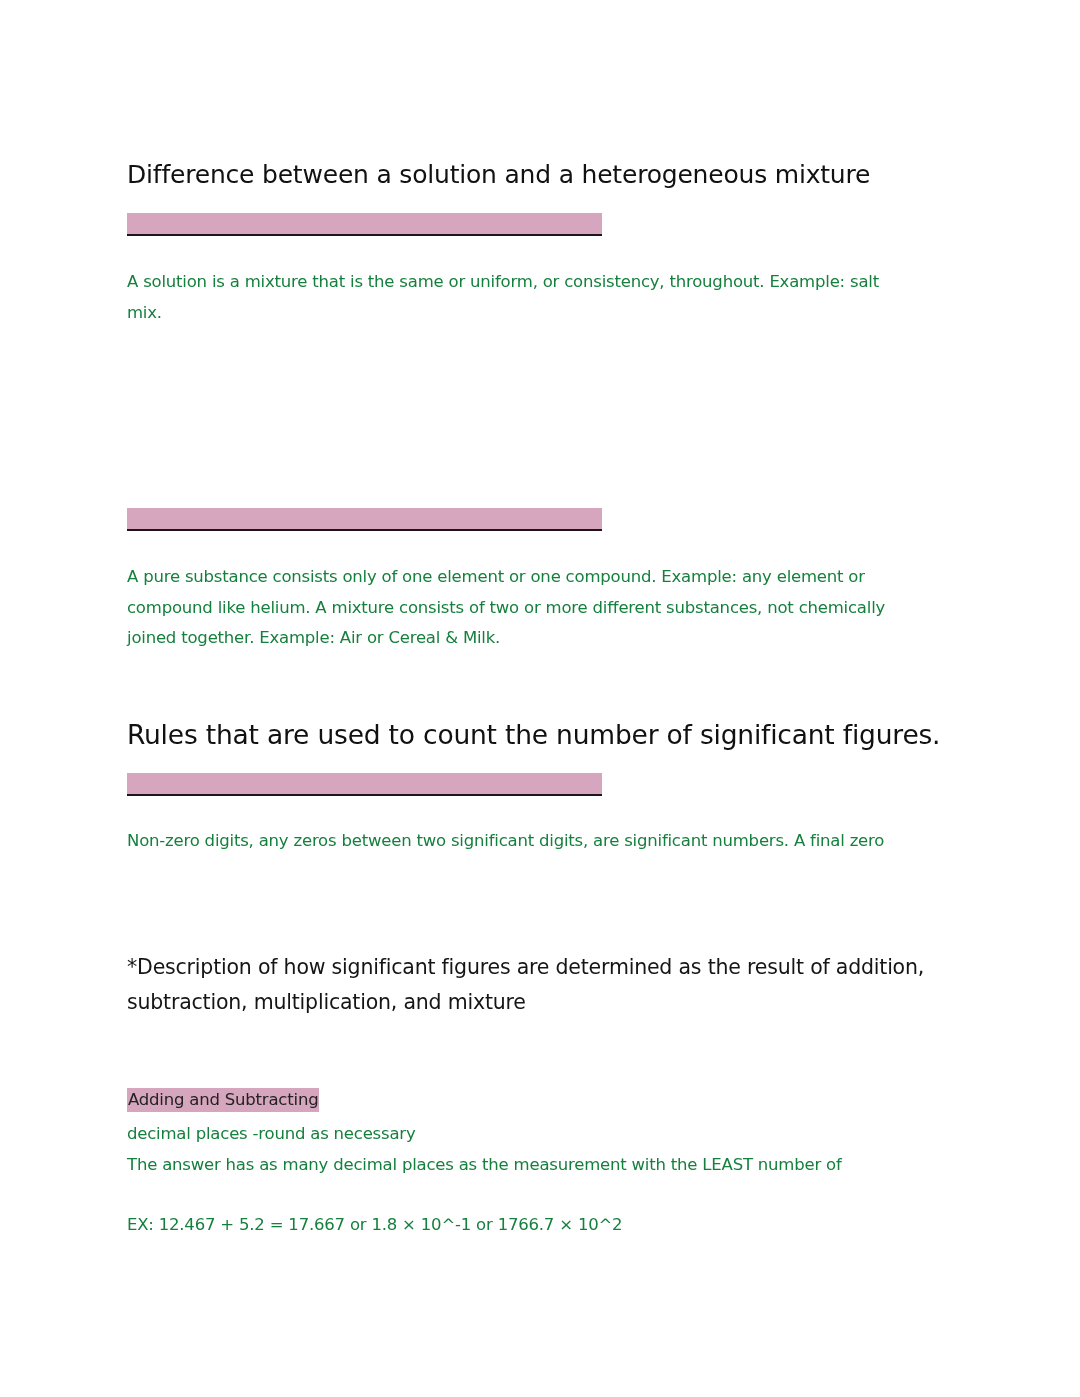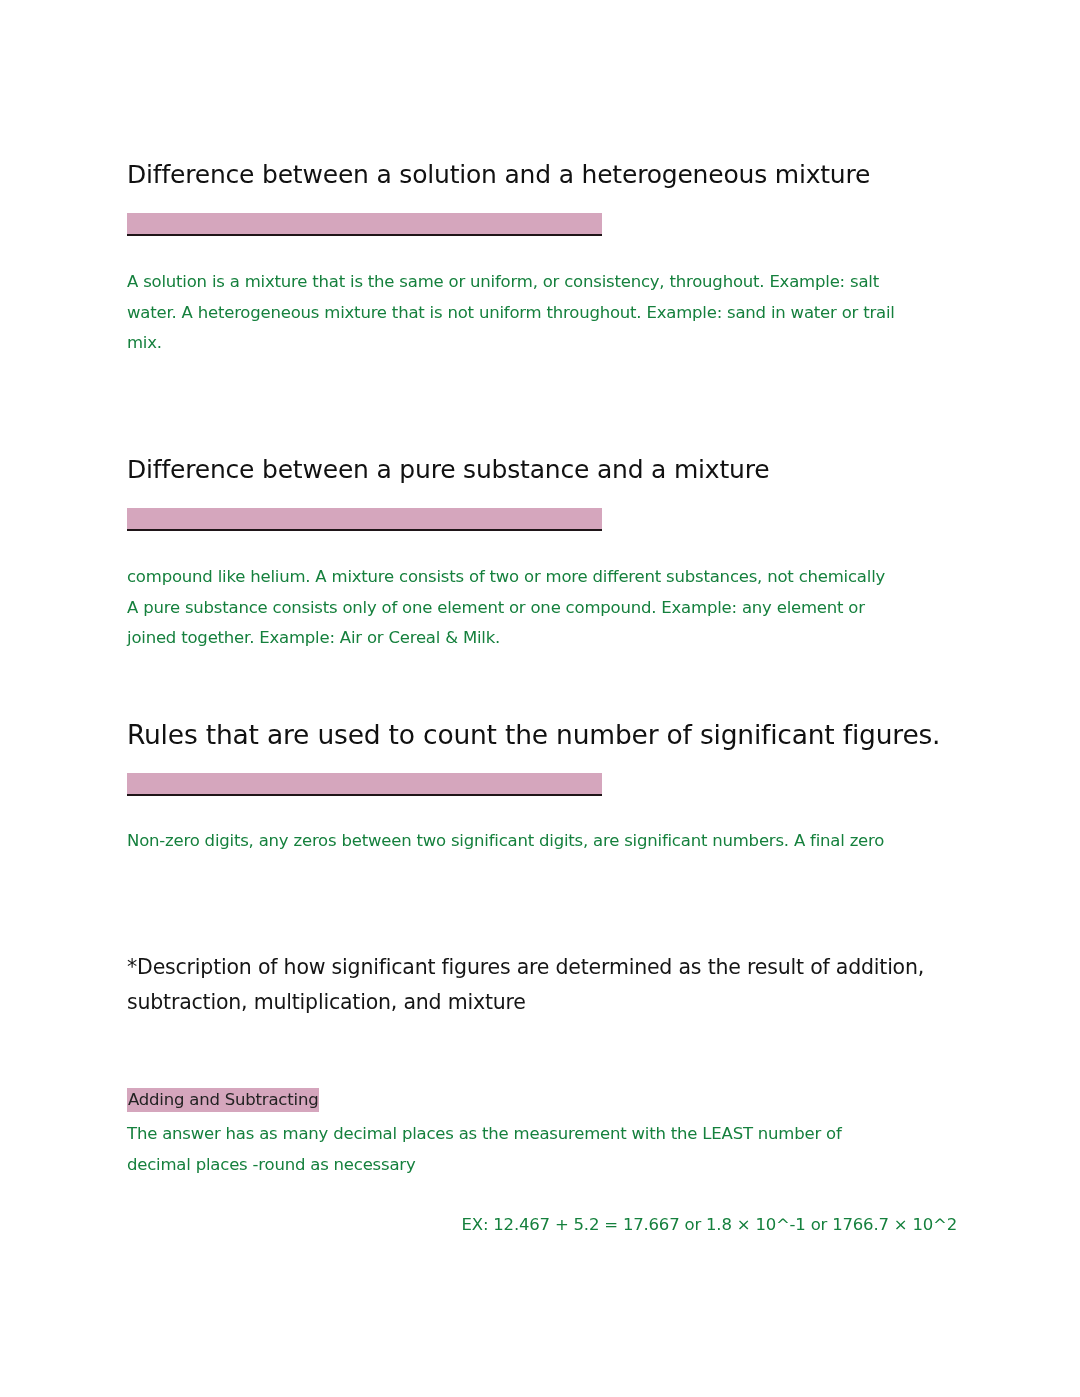--- a/index.html
+++ b/index.html
@@ -74,51 +74,49 @@
 <body>
 
 <div class="page">
 
   <h2 class="heading abs" style="top:160px;">Difference between a solution and a heterogeneous mixture</h2>
   <div class="bar" style="top:213px;">
     <div class="rule"></div>
   </div>
   <p class="para abs" style="top:267px;">
     <span class="line">A solution is a mixture that is the same or uniform, or consistency, throughout. Example: salt</span>
-    <span class="line">water. A heterogeneous mixture that is not uniform throughout. Example: sand in water or trail</span>
     <span class="line">mix.</span>
   </p>
 
-  <h2 class="heading abs" style="top:455px;">Difference between a pure substance and a mixture</h2>
   <div class="bar" style="top:508px;">
     <div class="rule"></div>
   </div>
   <p class="para abs" style="top:562px;">
+    <span class="line">A pure substance consists only of one element or one compound. Example: any element or</span>
     <span class="line">compound like helium. A mixture consists of two or more different substances, not chemically</span>
-    <span class="line">A pure substance consists only of one element or one compound. Example: any element or</span>
     <span class="line">joined together. Example: Air or Cereal &amp; Milk.</span>
   </p>
 
   <h2 class="heading large abs" style="top:719px;">Rules that are used to count the number of significant figures.</h2>
   <div class="bar" style="top:773px;">
     <div class="rule"></div>
   </div>
   <p class="para abs" style="top:826px;">
     <span class="line">Non-zero digits, any zeros between two significant digits, are significant numbers. A final zero</span>
   </p>
 
   <p class="subhead abs" style="top:950px;">
     <span class="line">*Description of how significant figures are determined as the result of addition,</span>
     <span class="line">subtraction, multiplication, and mixture</span>
   </p>
 
   <div class="abs" style="top:1090px;text-align:right;">
     <span class="highlight">Adding and Subtracting</span>
   </div>
   <p class="para abs" style="top:1119px;">
+    <span class="line">decimal places -round as necessary</span>
     <span class="line">The answer has as many decimal places as the measurement with the LEAST number of</span>
-    <span class="line">decimal places -round as necessary</span>
   </p>
-  <p class="para abs" style="top:1210px;text-align:right;">
+  <p class="para abs" style="top:1210px;">
     <span class="line">EX: 12.467 + 5.2 = 17.667 or 1.8 × 10^-1 or 1766.7 × 10^2</span>
   </p>
 
 </div>
 
 </body></html>

